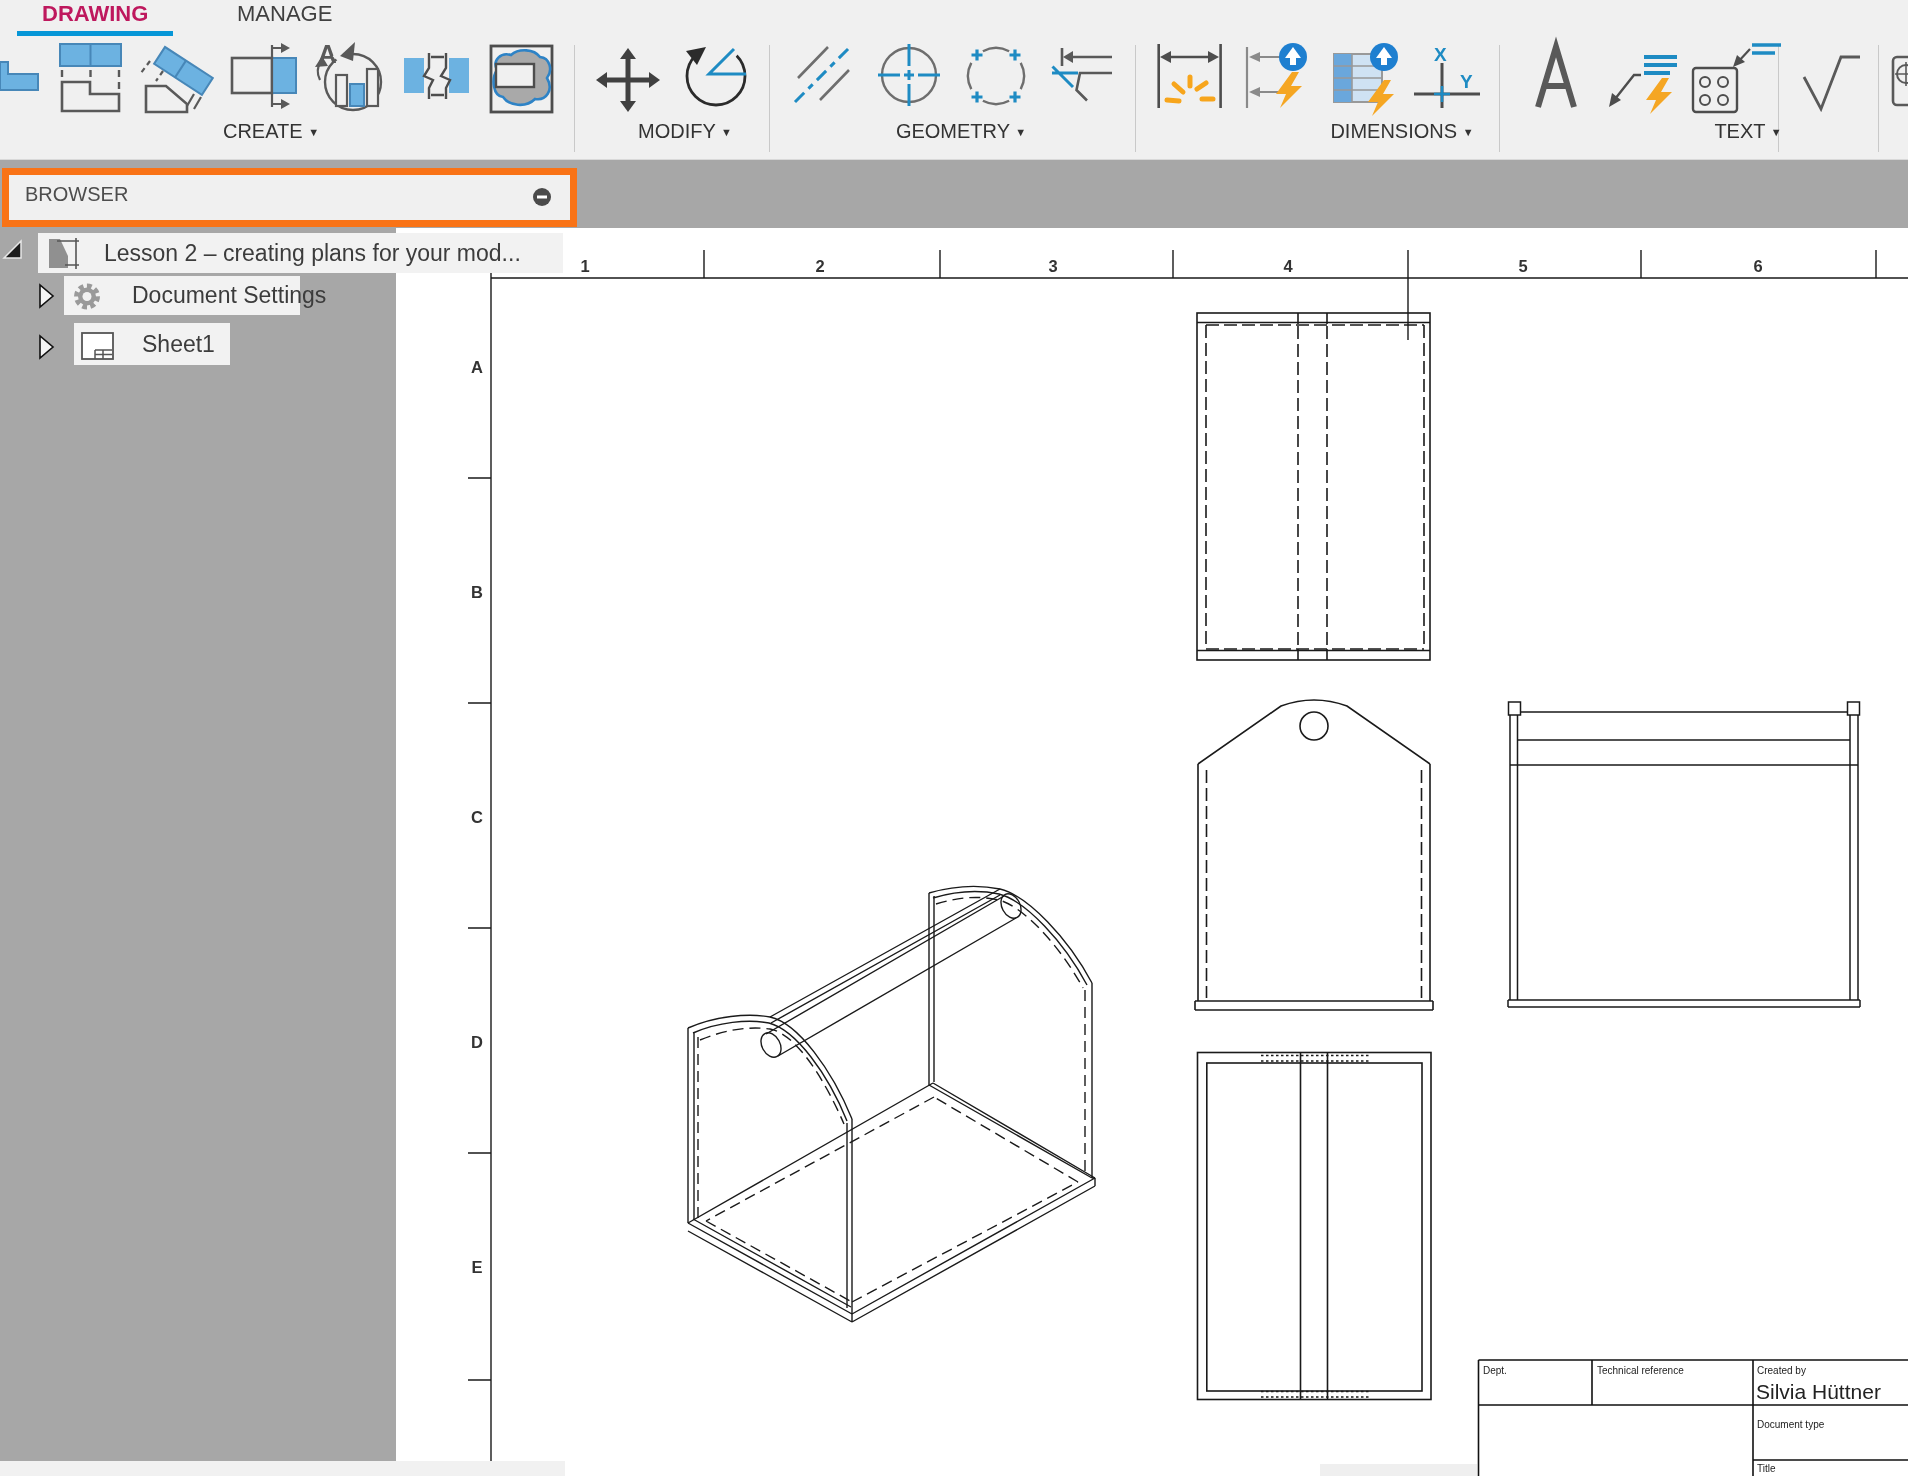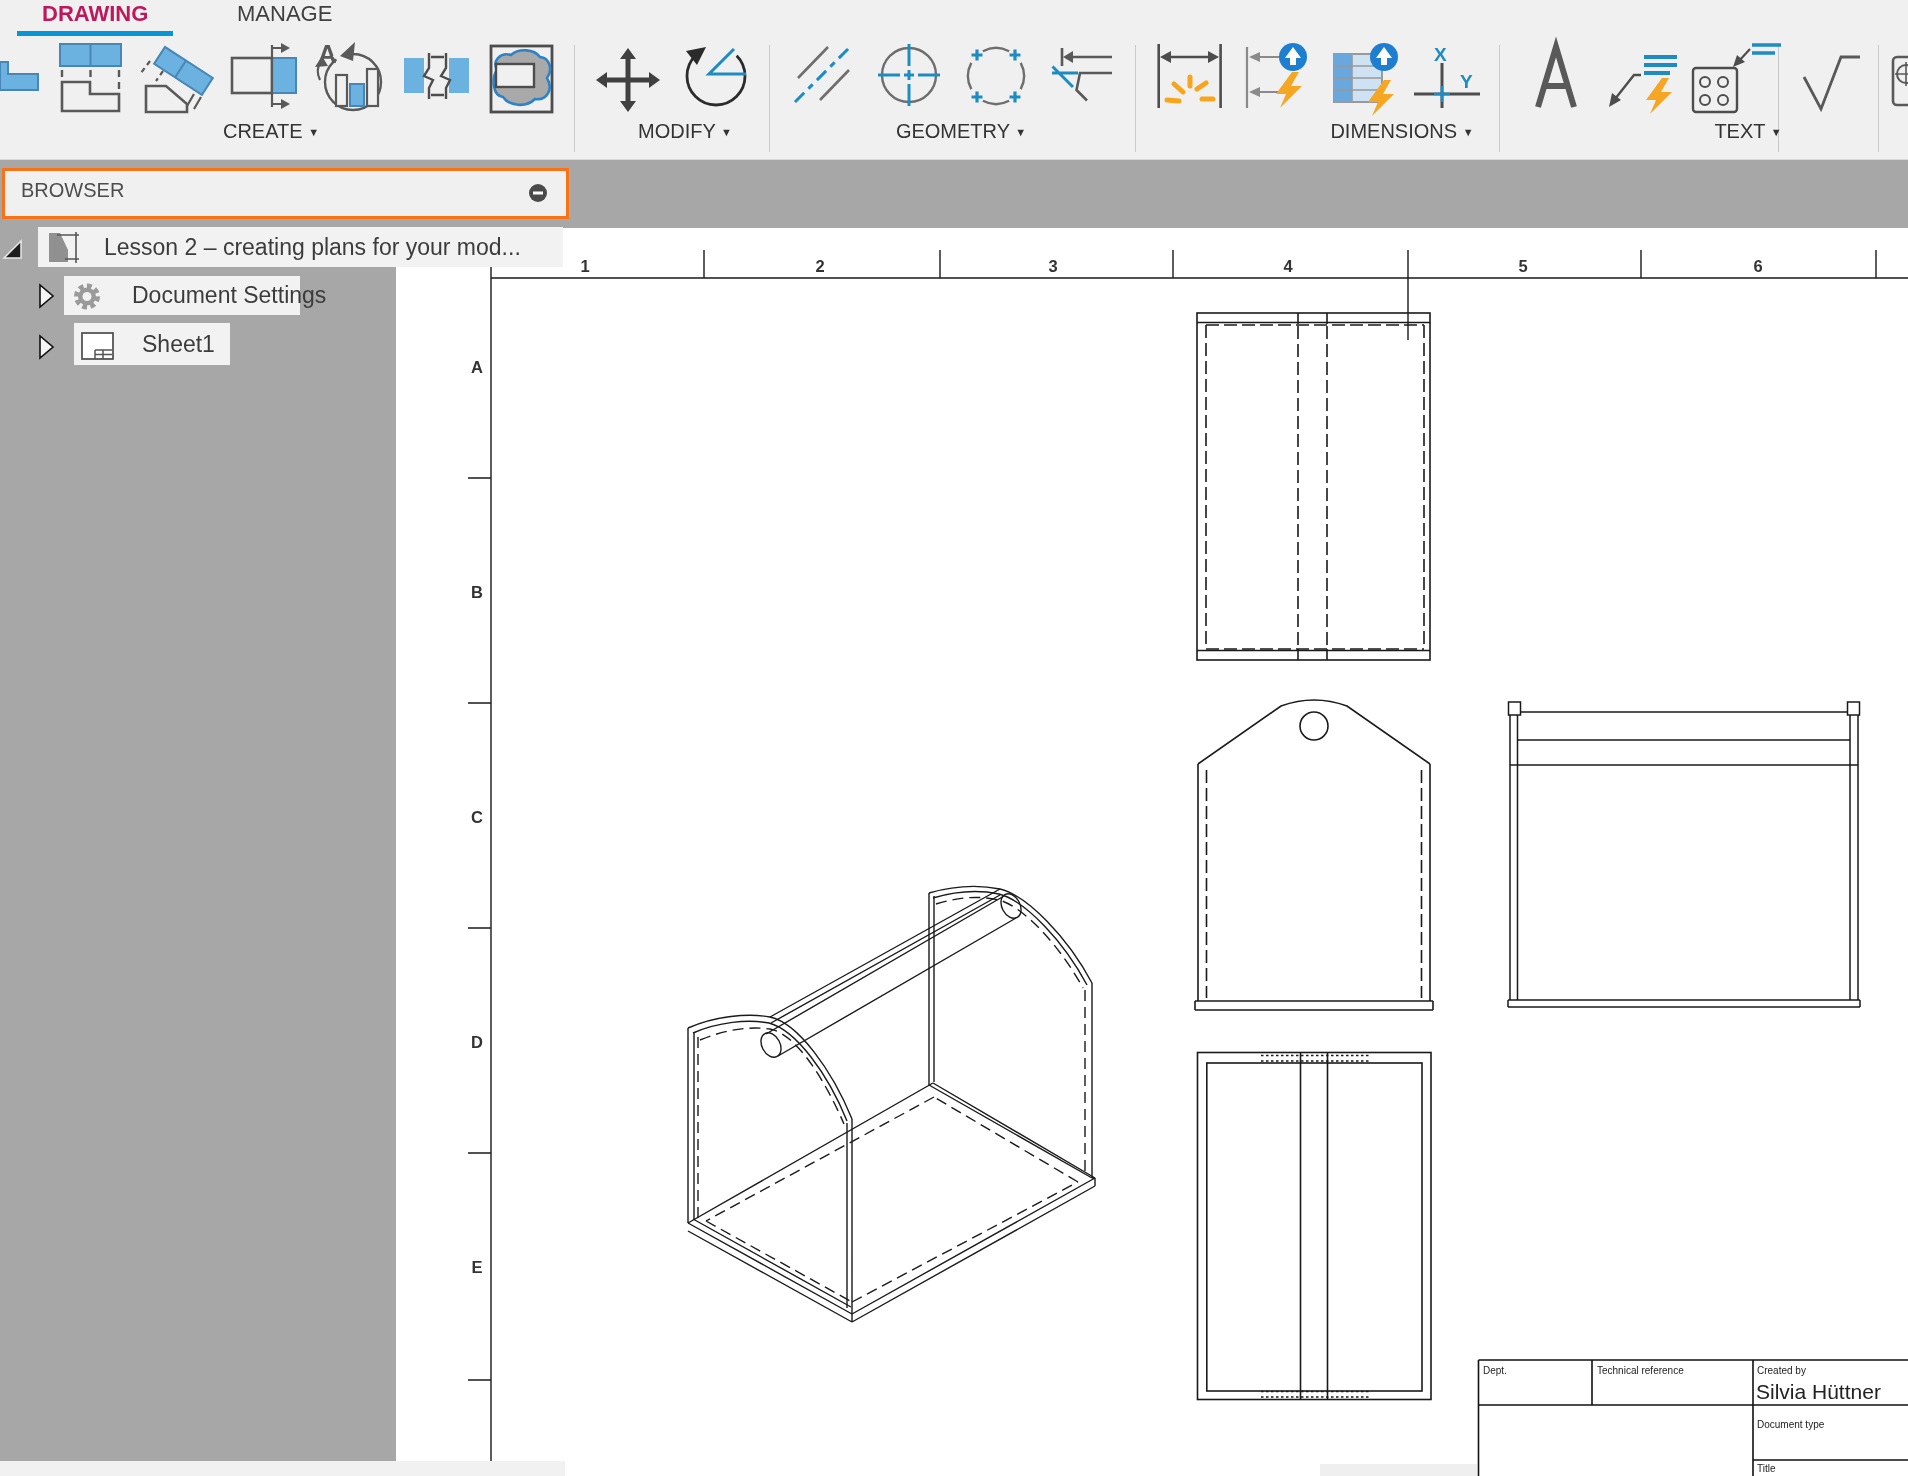--- a/index.html
+++ b/index.html
@@ -250,29 +250,29 @@
 
         <path d="M1804,77 L1821,109 L1841,57 L1860,57" stroke="#595959" stroke-width="2.8" fill="none"></path>
 
         <rect x="1893" y="57" width="28" height="48" rx="4" fill="none" stroke="#595959" stroke-width="2.6"></rect>
         <circle cx="1906" cy="74" r="9" stroke="#595959" stroke-width="2" fill="none"></circle>
         <path d="M1906,62 V86 M1895,74 H1908" stroke="#595959" stroke-width="1.6"></path>
       </g>
     </svg>
   </div>
 
-  <div class="abs" style="left:2px;top:168px;width:561px;height:45px;background:#f0f0f0;border:3px solid #f97316;">
+  <div class="abs" style="left:2px;top:168px;width:561px;height:45px;background:#f0f0f0;border:7px solid #f97316;">
     <div class="abs" style="left:16px;top:8px;font-size:20px;color:#4d4d4d;">BROWSER</div>
     <svg class="abs" style="left:521px;top:10px" width="24" height="24">
         <circle cx="12" cy="12" r="9" fill="#4a4a4a"></circle>
         <rect x="7" y="10.5" width="10" height="3" fill="#fff"></rect>
       </svg>
   </div>
 
-  <div class="row" style="left:38px;top:227px;width:525px;height:40px;">
+  <div class="row" style="left:38px;top:233px;width:525px;height:40px;">
     <svg class="abs" style="left:5px;top:4px" width="40" height="33" viewBox="0 0 40 33">
       <polygon points="6,2 17,2 25,19 25,31 6,31" fill="#909090"></polygon>
       <path d="M14,4 H36 M33,1 V32 M22,28 H36" stroke="#555" stroke-width="1.6" fill="none"></path>
     </svg>
     <div style="margin-left:66px;white-space:nowrap;">Lesson 2 – creating plans for your mod...</div>
   </div>
   <div class="row" style="left:64px;top:276px;width:236px;height:39px;">
     <svg class="abs" style="left:7px;top:5px" width="32" height="31" viewBox="0 0 32 31">
       <g fill="none" stroke="#9a9a9a" stroke-width="7">
           <circle cx="16" cy="15.5" r="9.5" stroke-dasharray="4.3 3.1"></circle>

